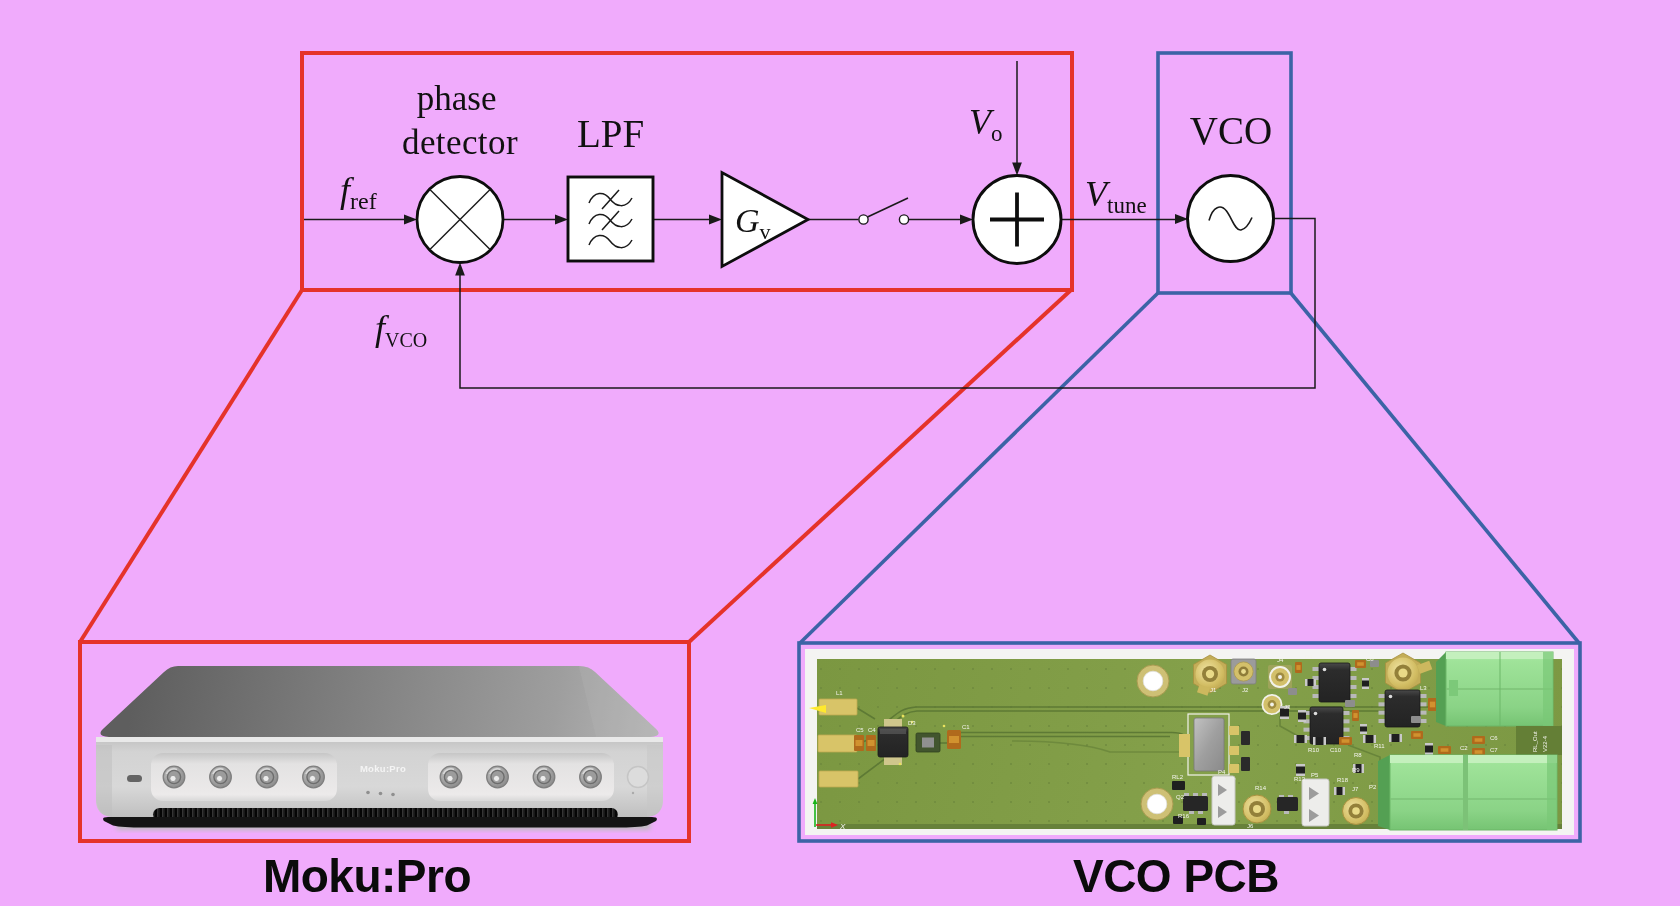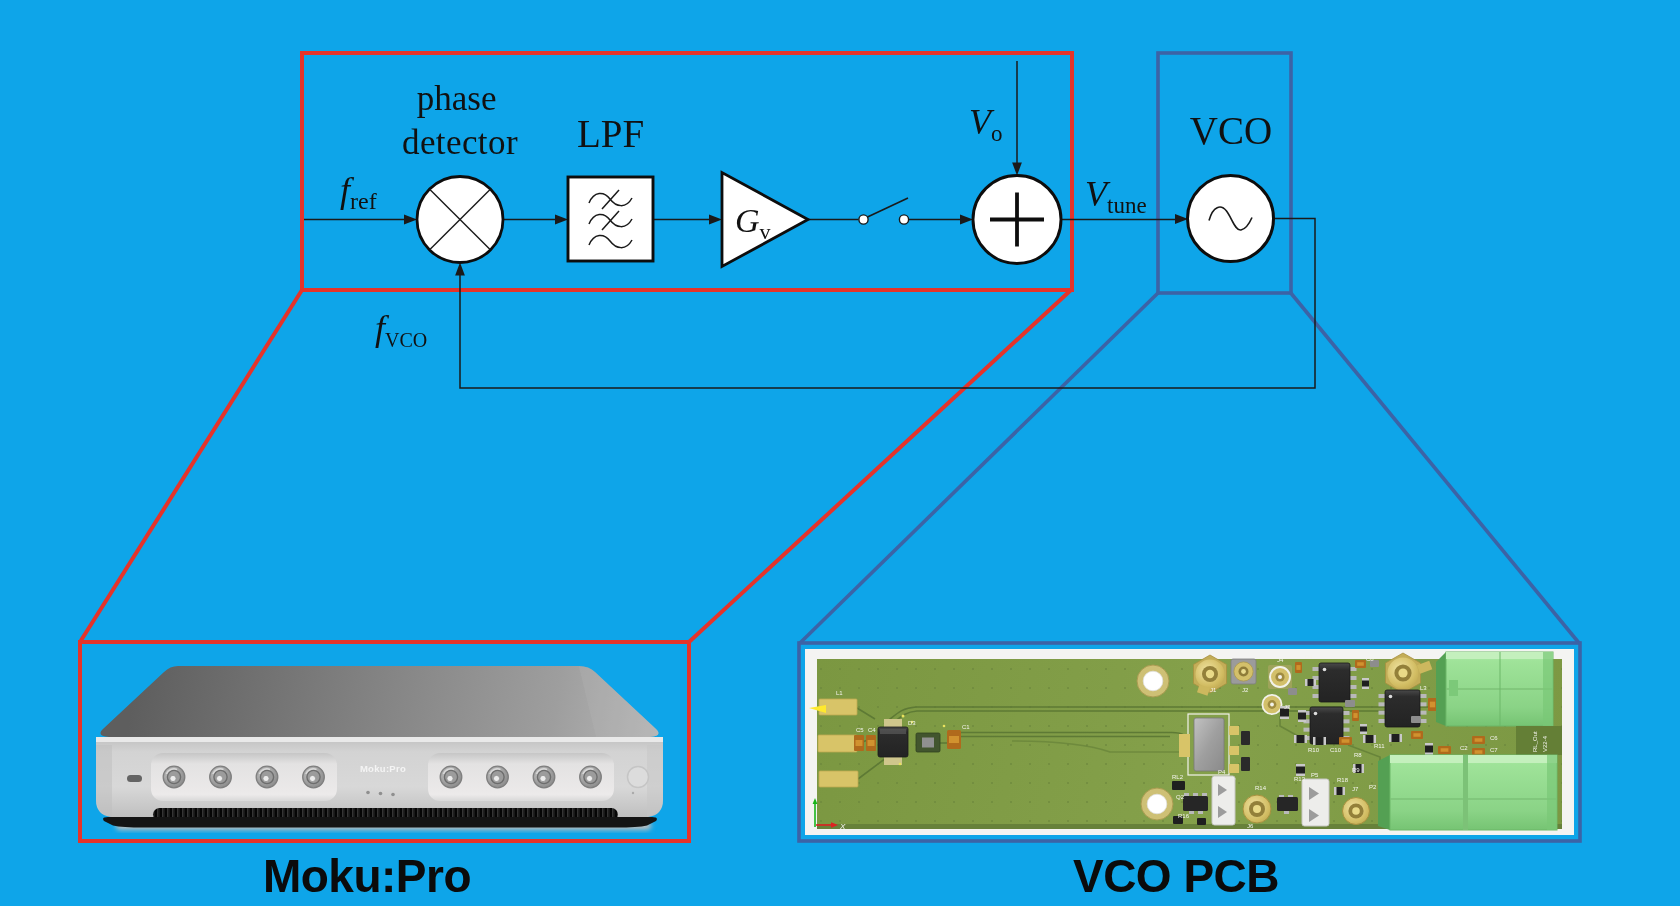--- a/index.html
+++ b/index.html
@@ -1,20 +1,20 @@
 <!DOCTYPE html>
 <html><head>
 <meta charset="utf-8">
 <style>
   html, body { margin: 0; padding: 0; background: #ffffff; }
   .page {
     position: relative;
     width: 1680px;
     height: 906px;
-    background: #0ea5e9;
+    background: #f0abfc;
     overflow: hidden;
     font-family: "Liberation Serif", serif;
   }
   svg { display: block; }
   text { user-select: none; }
   .mathit  { font-family: "Liberation Serif", serif; font-style: italic; fill: #111111; }
   .mathrm  { font-family: "Liberation Serif", serif; font-style: normal; fill: #111111; }
   .caption { font-family: "Liberation Sans", sans-serif; font-weight: bold; fill: #0b0b0b; }
   .silk    { font-family: "Liberation Sans", sans-serif; fill: #f4f4ee; }
   .brand   { font-family: "Liberation Sans", sans-serif; font-weight: bold; fill: #fafafa; }

